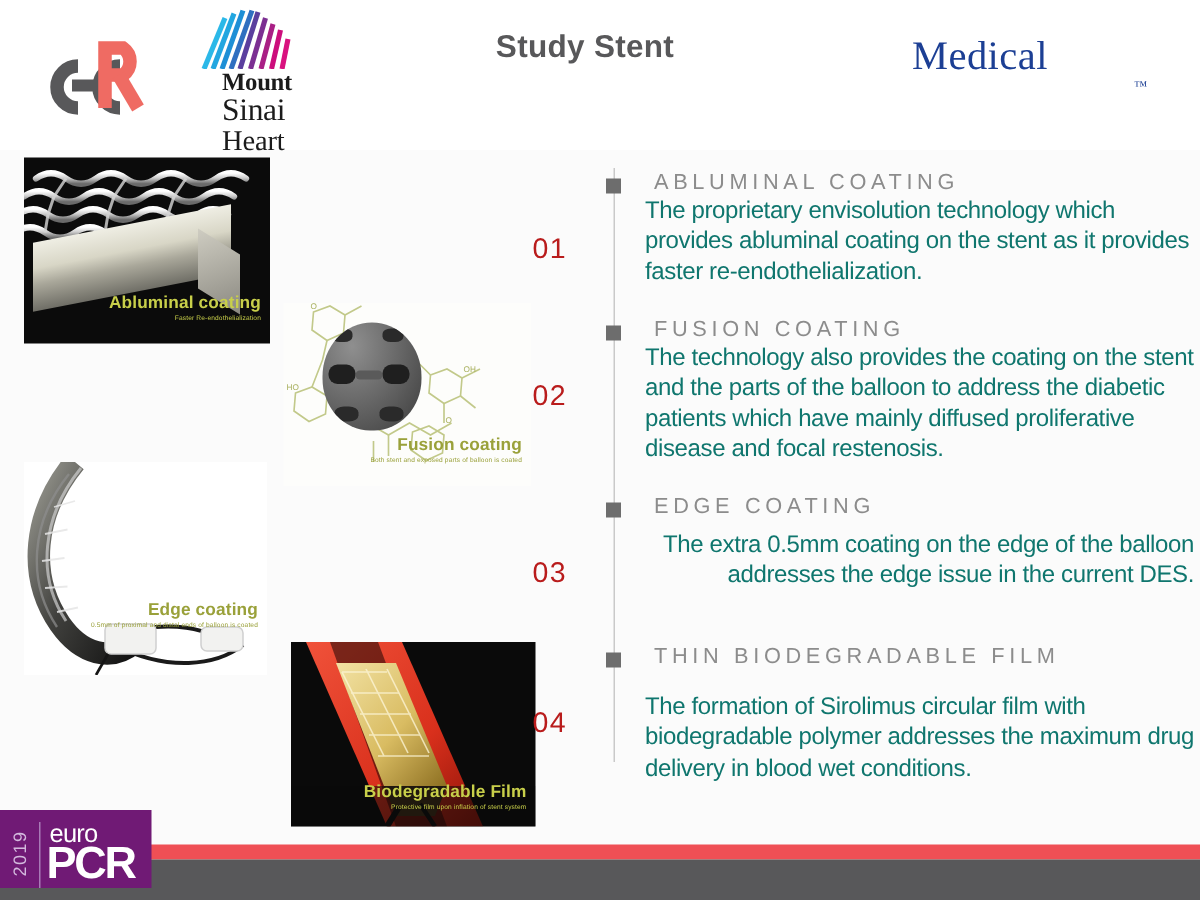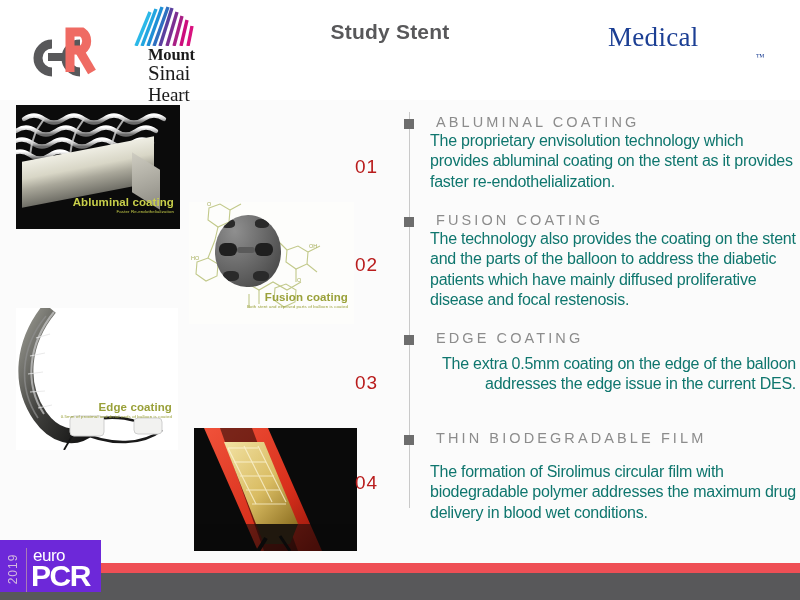--- a/index.html
+++ b/index.html
@@ -235,21 +235,21 @@
   .footer-gray {
     position: absolute;
     left: 0; top: 573px;
     width: 800px; height: 27px;
     background: #58585a;
   }
   .pcr-logo {
     position: absolute;
     left: 0; top: 540px;
     width: 101px; height: 52px;
-    background: #6d28d9;
+    background: #701a75;
     overflow: hidden;
   }
   .pcr-year {
     position: absolute;
     left: -8px; top: 22px;
     width: 42px;
     font-size: 12px;
     color: #d3b9dd;
     transform: rotate(-90deg);
     letter-spacing: 1px;
@@ -456,20 +456,24 @@
           <path d="M34 20 L48 48 L62 76"></path>
             <path d="M50 18 L64 46 L78 74"></path>
           <path d="M64 18 L78 46 L92 74"></path>
         </g>
       </g>
       <path d="M62 96 L104 96 L96 116 L70 116 Z" fill="#3d2a14"></path>
       <path d="M72 110 L64 123" stroke="#0c0c0c" stroke-width="4" fill="none"></path>
       <path d="M86 108 L96 123" stroke="#0c0c0c" stroke-width="3" fill="none"></path>
       <rect x="0" y="96" width="163" height="27" fill="#0a0a0a" opacity="0.55"></rect>
     </svg>
+    <div class="photo-caption" style="bottom:10px;">
+      <span class="cap-title">Biodegradable Film</span>
+      <span class="cap-sub">Protective film upon inflation of stent system</span>
+    </div>
   </div>
 
   <div class="content">
     <div class="timeline"></div>
 
     <div class="item" id="item-01">
       <div class="item-num">01</div>
       <div class="item-bullet"></div>
       <div class="item-head">ABLUMINAL COATING</div>
       <div class="item-body">The proprietary envisolution technology which provides abluminal coating on the stent as it provides faster re-endothelialization.</div>

